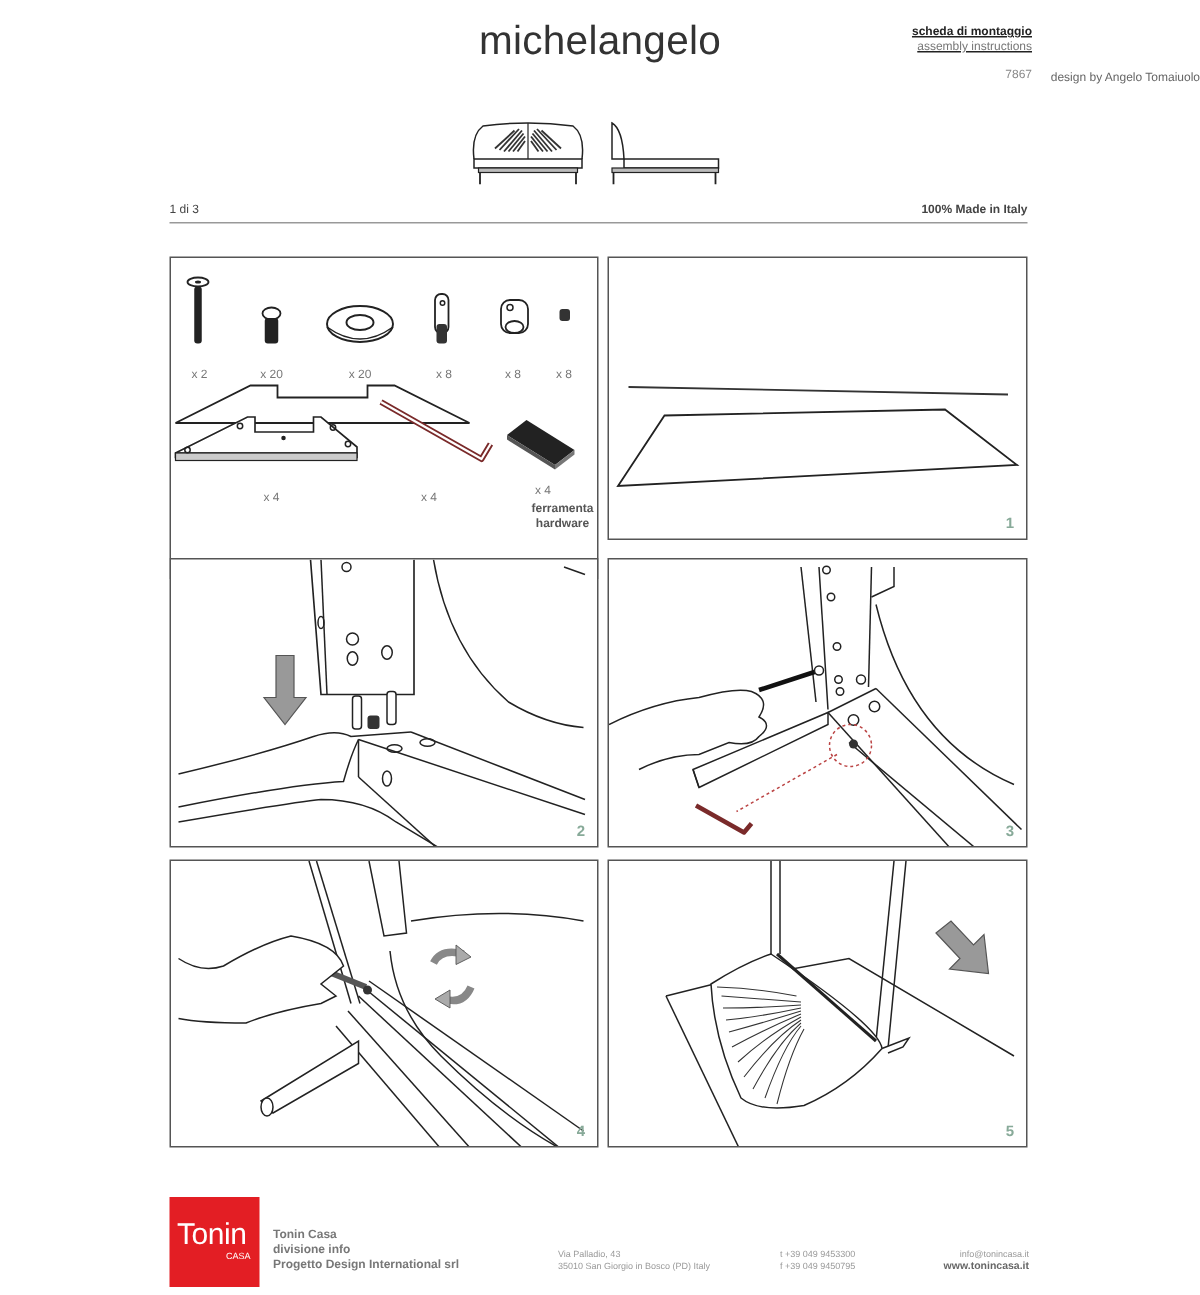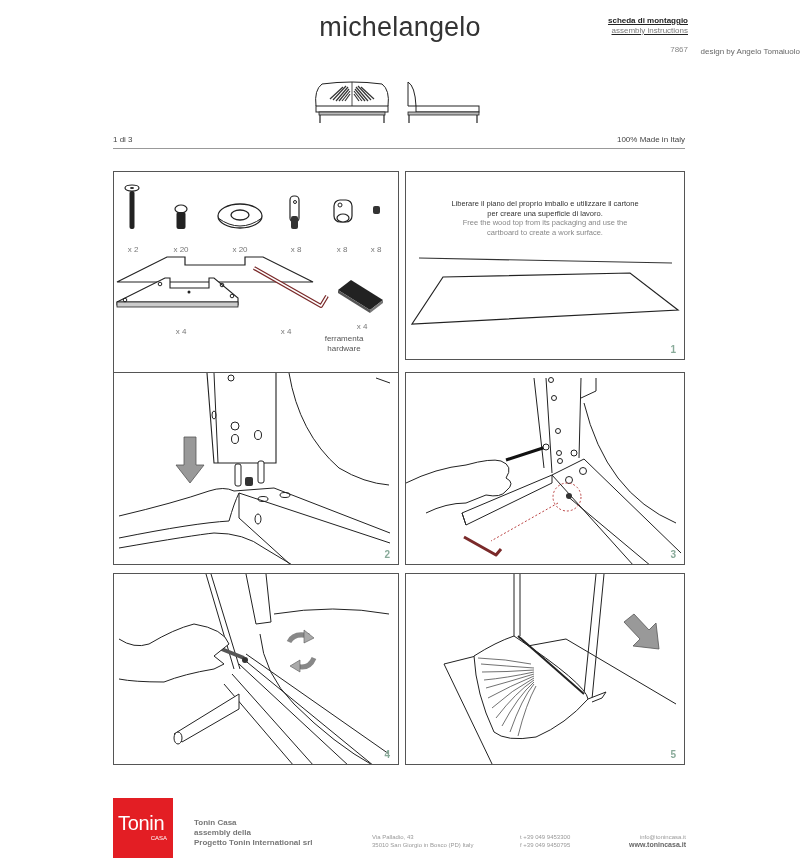--- a/index.html
+++ b/index.html
@@ -5,32 +5,32 @@
   html, body { margin:0; padding:0; background:#fff; }
   body { width:800px; height:863px; position:relative; overflow:hidden; font-family:"Liberation Sans", sans-serif; color:#222; }
   .abs { position:absolute; }
   .title { left:0; width:800px; top:12px; text-align:center; font-size:27px; color:#333; letter-spacing:0.2px; }
   .subtitle { left:0; width:800px; top:47px; text-align:right; font-size:8px; color:#666; }
   .hdr-right { right:112px; top:16px; text-align:right; font-size:8px; line-height:10px;text-decoration:underline; }
   .hdr-right .b { font-weight:bold; color:#222; }
   .hdr-right .g { color:#777; }
   .hdr-code { right:112px; top:45px; font-size:8px; color:#888; }
   .pageline { left:113px; width:572px; top:135px; font-size:8px; color:#444; }
-  .pageline .r { position:absolute; right:0; top:0; }
+  .pageline .r { position:absolute; right:0; top:0;font-weight:bold; }
   .rule { left:113px; width:572px; top:148px; height:1px; background:#999; }
   .panel { border:1.5px solid #555; box-sizing:border-box; background:#fff; overflow:hidden; }
   .pnum { position:absolute; right:8px; bottom:4px; font-size:10px; font-weight:bold; color:#8a9; }
   .qty { position:absolute; font-size:8px; color:#777; text-align:center; }
   .p1text { position:absolute; left:0; width:100%; top:27px; text-align:center; font-size:7.5px; line-height:9.5px; }
   .p1text .it { color:#333; }
   .p1text .en { color:#888; }
   .logo { left:113px; top:786px; width:60px; height:60px; background:#e31e24; color:#fff;margin-top:12px; }
   .logo .t { position:absolute; left:5px; top:14px; font-size:20px; letter-spacing:-0.3px; }
   .logo .c { position:absolute; right:6px; top:37px; font-size:6px; }
-  .company { left:182px; top:818px; font-size:8px; line-height:10px; font-weight:bold; color:#777;margin-left:12px; }
+  .company { left:182px; top:818px; font-size:8px; line-height:10px; font-weight:bold; color:#777; }
   .addr { left:372px; top:833px; font-size:6px; line-height:8px; color:#999; }
   .phone { left:520px; top:833px; font-size:6px; line-height:8px; color:#999; }
   .web { right:114px; top:833px; font-size:6px; line-height:8px; color:#999; text-align:right; }
   .web .b { font-weight:bold; color:#666; font-size:7px; }
   svg { position:absolute; left:0; top:0; }
 </style>
 </head>
 <body>
 
 <div class="abs title">michelangelo</div>
@@ -142,33 +142,27 @@
   </svg>
   <div class="qty" style="left:8px;top:73px;width:22px;">x 2</div>
   <div class="qty" style="left:55px;top:73px;width:24px;">x 20</div>
   <div class="qty" style="left:112px;top:73px;width:28px;">x 20</div>
   <div class="qty" style="left:172px;top:73px;width:20px;">x 8</div>
   <div class="qty" style="left:218px;top:73px;width:20px;">x 8</div>
   <div class="qty" style="left:252px;top:73px;width:20px;">x 8</div>
   <div class="qty" style="left:55px;top:155px;width:24px;">x 4</div>
   <div class="qty" style="left:162px;top:155px;width:20px;">x 4</div>
   <div class="qty" style="left:236px;top:150px;width:24px;">x 4</div>
-  <div class="qty" style="left:204px;top:162px;width:52px;color:#555;line-height:10px;">
+  <div class="qty" style="left:235px;top:162px;width:52px;color:#555;line-height:10px;font-weight:bold;">
     <div>ferramenta</div>
     <div>hardware</div>
   </div>
 </div>
 
 <div class="abs panel" style="left:405px;top:171px;width:280px;height:189px;">
-  <div class="p1text">
-    <div class="it">Liberare il piano del proprio imballo e utilizzare il cartone</div>
-    <div class="it">per creare una superficie di lavoro.</div>
-    <div class="en">Free the wood top from its packaging and use the</div>
-    <div class="en">cartboard to create a work surface.</div>
-  </div>
   <svg width="280" height="189" viewBox="0 0 280 189">
     <line x1="13" y1="86" x2="266" y2="91" stroke="#333" stroke-width="1.2"></line>
     <path d="M6 152 L37 105 L224 101 L272 138 Z" fill="none" stroke="#222" stroke-width="1.2"></path>
   </svg>
   <div class="pnum">1</div>
 </div>
 
 <div class="abs panel" style="left:113px;top:372px;width:286px;height:193px;">
   <svg width="286" height="193" viewBox="0 0 286 193">
     <path d="M175 0 Q185 60 225 95 Q250 110 275 112" fill="none" stroke="#222" stroke-width="1"></path>
@@ -285,22 +279,22 @@
   </svg>
   <div class="pnum">5</div>
 </div>
 
 <div class="abs logo">
   <span class="t">Tonin</span>
   <span class="c">CASA</span>
 </div>
 <div class="abs company">
   <div>Tonin Casa</div>
-  <div>assembly della</div>
-  <div>Progetto Tonin International srl</div>
+  <div>divisione info</div>
+  <div>Progetto Design International srl</div>
 </div>
 <div class="abs addr">
   <div>Via Palladio, 43</div>
   <div>35010 San Giorgio in Bosco (PD) Italy</div>
 </div>
 <div class="abs phone">
   <div>t +39 049 9453300</div>
   <div>f +39 049 9450795</div>
 </div>
 <div class="abs web">

